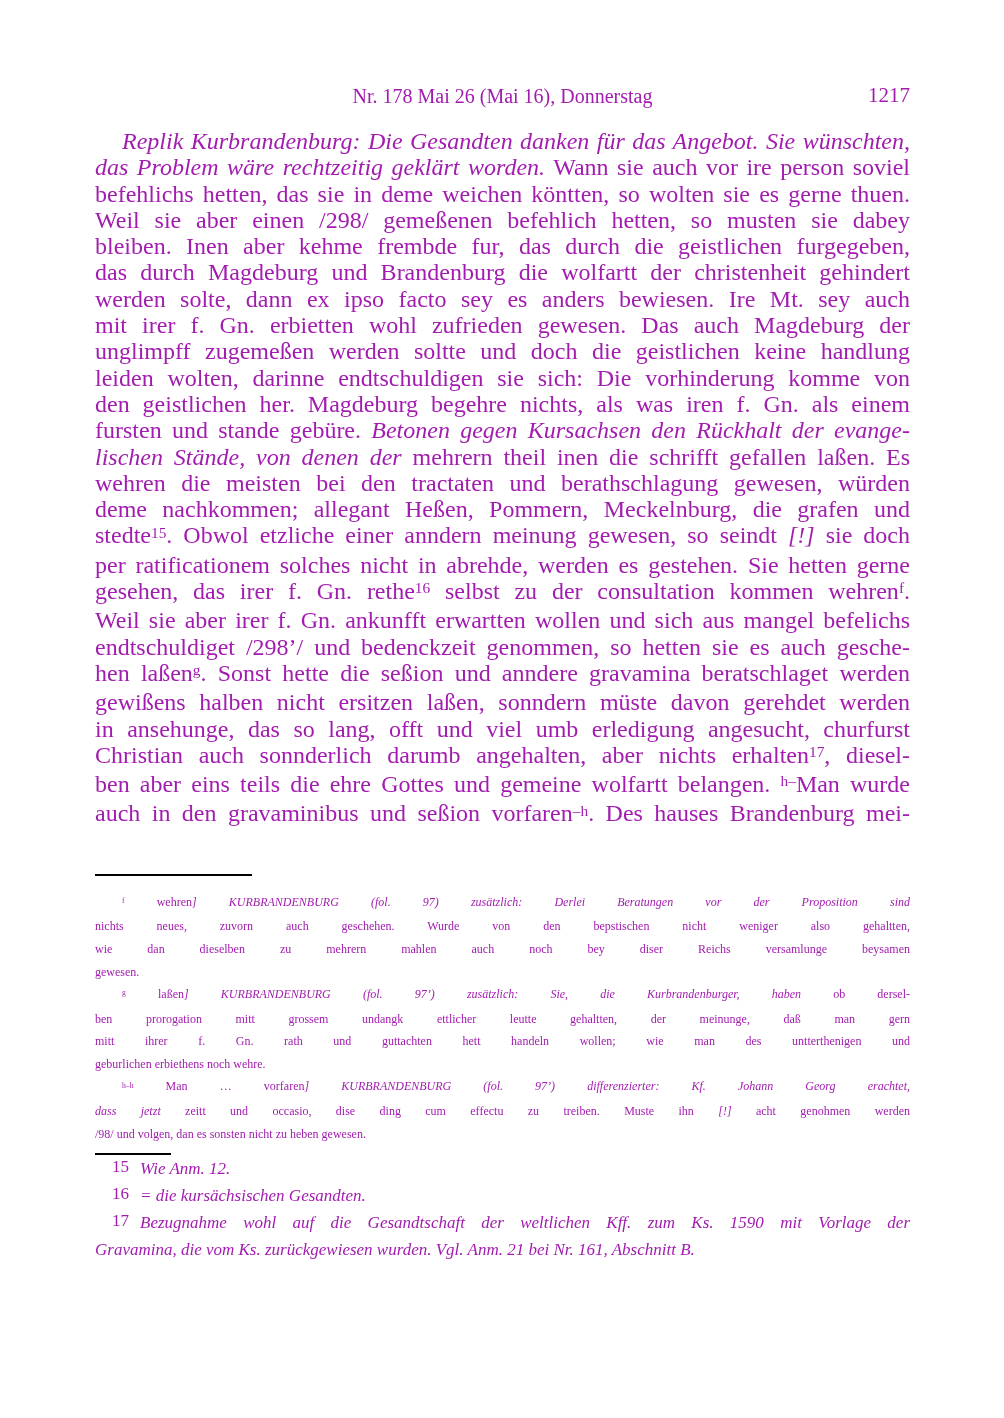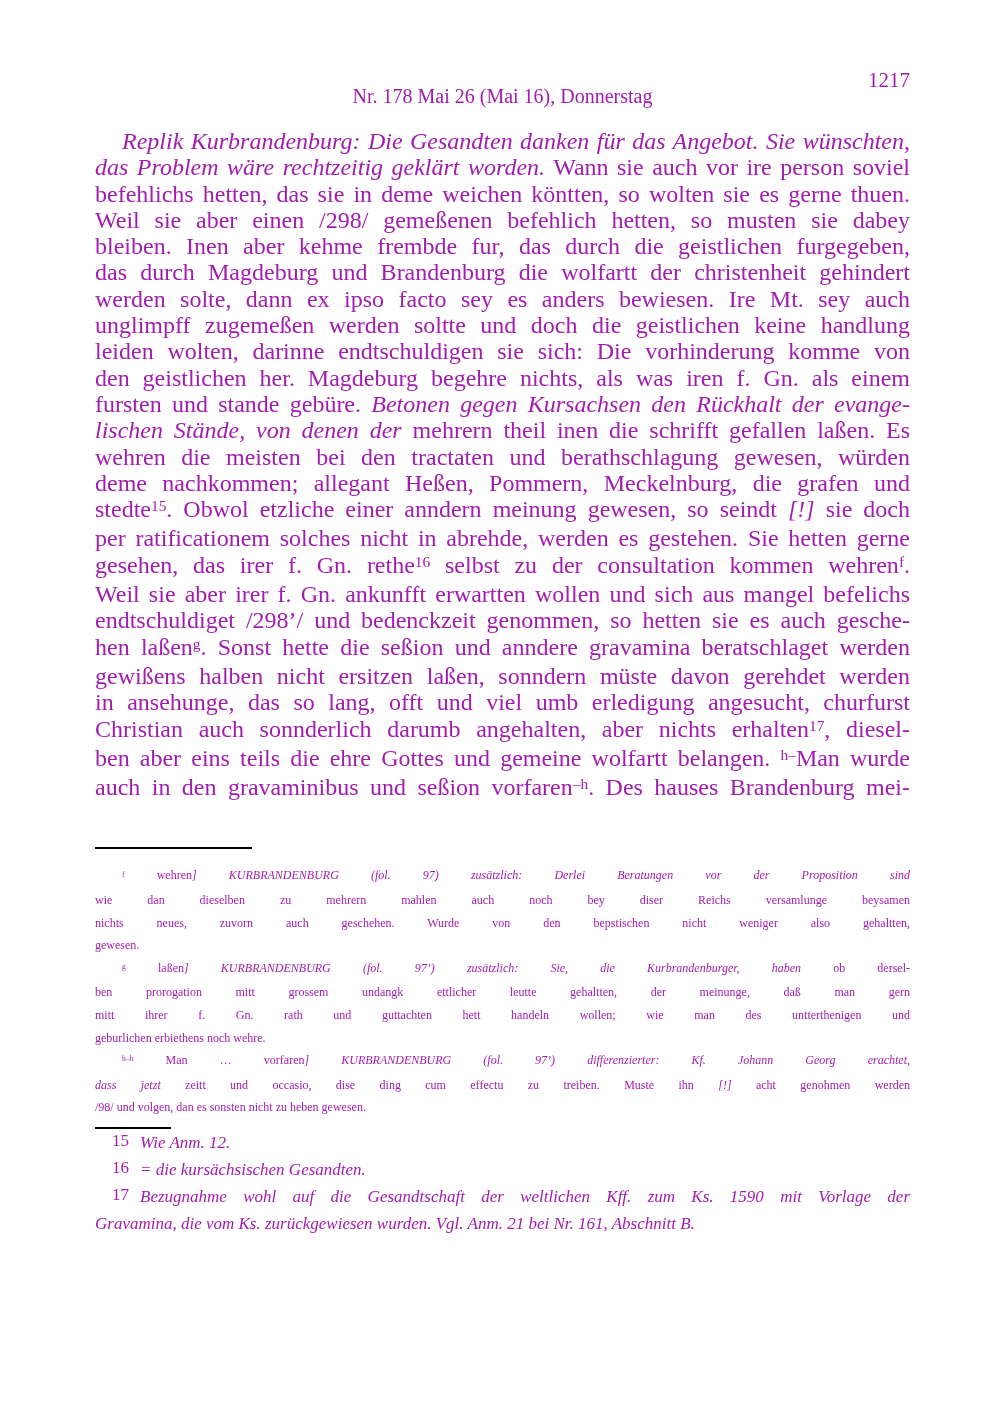--- a/index.html
+++ b/index.html
@@ -10,21 +10,21 @@
     margin: 0 auto;
     background: #ffffff;
     color: #a21caf;
     font-family: "Liberation Serif", serif;
     overflow: hidden;
   }
   .content { padding: 0 94px 0 95px; }
 
   .header { position: relative; padding-top: 84px; font-size: 20px; line-height: 24px; }
   .header .title { text-align: center; }
-  .header .pagenum { position: absolute; right: 0; top: 68px; font-size: 21px; }
+  .header .pagenum { position: absolute; right: 0; top: 83px; font-size: 21px; }
 
   .body-text { margin-top: 20px; font-size: 24px; line-height: 26.3px; }
 
   .line { text-align: left; }
   .just { text-align: justify; text-align-last: justify; }
   .ind1 { padding-left: 27px; }
   .ind2 { padding-left: 17px; }
 
   .s-r { font-style: normal; text-align: right; }
   .s-i { font-style: italic; }
@@ -50,20 +50,21 @@
     </div>
 
     <div class="body-text" id="body-lines">
         <div class="line just ind1"><span class="s-i">Replik Kurbrandenburg: Die Gesandten danken für das Angebot. Sie wünschten,</span></div>
         <div class="line just"><span class="s-i">das Problem wäre rechtzeitig geklärt worden.</span><span class="s-r"> Wann sie auch vor ire person soviel</span></div>
         <div class="line just"><span class="s-r">befehlichs hetten, das sie in deme weichen köntten, so wolten sie es gerne thuen.</span></div>
         <div class="line just"><span class="s-r">Weil sie aber einen /298/ gemeßenen befehlich hetten, so musten sie dabey</span></div>
         <div class="line just"><span class="s-r">bleiben. Inen aber kehme frembde fur, das durch die geistlichen furgegeben,</span></div>
         <div class="line just"><span class="s-r">das durch Magdeburg und Brandenburg die wolfartt der christenheit gehindert</span></div>
         <div class="line just"><span class="s-r">werden solte, dann ex ipso facto sey es anders bewiesen. Ire Mt. sey auch</span></div>
+        <div class="line just"><span class="s-r">mit irer f. Gn. erbietten wohl zufrieden gewesen. Das auch Magdeburg der</span></div>
         <div class="line just"><span class="s-r">unglimpff zugemeßen werden soltte und doch die geistlichen keine handlung</span></div>
         <div class="line just"><span class="s-r">leiden wolten, darinne endtschuldigen sie sich: Die vorhinderung komme von</span></div>
         <div class="line just"><span class="s-r">den geistlichen her. Magdeburg begehre nichts, als was iren f. Gn. als einem</span></div>
         <div class="line just"><span class="s-r">fursten und stande gebüre. </span><span class="s-i">Betonen gegen Kursachsen den Rückhalt der evange-</span></div>
         <div class="line just"><span class="s-i">lischen Stände, von denen der </span><span class="s-r">mehrern theil inen die schrifft gefallen laßen. Es</span></div>
         <div class="line just"><span class="s-r">wehren die meisten bei den tractaten und berathschlagung gewesen, würden</span></div>
         <div class="line just"><span class="s-r">deme nachkommen; allegant Heßen, Pommern, Meckelnburg, die grafen und</span></div>
         <div class="line just"><span class="s-r">stedte</span><span class="s-sup">15</span><span class="s-r">. Obwol etzliche einer anndern meinung gewesen, so seindt </span><span class="s-i">[!]</span><span class="s-r"> sie doch</span></div>
         <div class="line just"><span class="s-r">per ratificationem solches nicht in abrehde, werden es gestehen. Sie hetten gerne</span></div>
         <div class="line just"><span class="s-r">gesehen, das irer f. Gn. rethe</span><span class="s-sup">16</span><span class="s-r"> selbst zu der consultation kommen wehren</span><span class="s-sup">f</span><span class="s-r">.</span></div>
@@ -74,22 +75,22 @@
         <div class="line just"><span class="s-r">in ansehunge, das so lang, offt und viel umb erledigung angesucht, churfurst</span></div>
         <div class="line just"><span class="s-r">Christian auch sonnderlich darumb angehalten, aber nichts erhalten</span><span class="s-sup">17</span><span class="s-r">, diesel-</span></div>
         <div class="line just"><span class="s-r">ben aber eins teils die ehre Gottes und gemeine wolfartt belangen. </span><span class="s-sup">h–</span><span class="s-r">Man wurde</span></div>
         <div class="line just"><span class="s-r">auch in den gravaminibus und seßion vorfaren</span><span class="s-sup">–h</span><span class="s-r">. Des hauses Brandenburg mei-</span></div>
       </div>
 
     <div class="rule rule1"></div>
 
     <div class="fn-letters" id="fn-letter-lines">
         <div class="line just ind1"><span class="s-sup">f</span><span class="s-r"> wehren</span><span class="s-i">] KURBRANDENBURG (fol. 97) zusätzlich: Derlei Beratungen vor der Proposition sind</span></div>
+        <div class="line just"><span class="s-r">nichts neues, zuvorn auch geschehen. Wurde von den bepstischen nicht weniger also gehaltten,</span></div>
         <div class="line just"><span class="s-r">wie dan dieselben zu mehrern mahlen auch noch bey diser Reichs versamlunge beysamen</span></div>
-        <div class="line just"><span class="s-r">nichts neues, zuvorn auch geschehen. Wurde von den bepstischen nicht weniger also gehaltten,</span></div>
         <div class="line"><span class="s-r">gewesen.</span></div>
         <div class="line just ind1"><span class="s-sup">g</span><span class="s-r"> laßen</span><span class="s-i">] KURBRANDENBURG (fol. 97’) zusätzlich: Sie, die Kurbrandenburger, haben</span><span class="s-r"> ob dersel-</span></div>
         <div class="line just"><span class="s-r">ben prorogation mitt grossem undangk ettlicher leutte gehaltten, der meinunge, daß man gern</span></div>
         <div class="line just"><span class="s-r">mitt ihrer f. Gn. rath und guttachten hett handeln wollen; wie man des untterthenigen und</span></div>
         <div class="line"><span class="s-r">geburlichen erbiethens noch wehre.</span></div>
         <div class="line just ind1"><span class="s-sup">h–h</span><span class="s-r"> Man … vorfaren</span><span class="s-i">] KURBRANDENBURG (fol. 97’) differenzierter: Kf. Johann Georg erachtet,</span></div>
         <div class="line just"><span class="s-i">dass jetzt</span><span class="s-r"> zeitt und occasio, dise ding cum effectu zu treiben. Muste ihn </span><span class="s-i">[!]</span><span class="s-r"> acht genohmen werden</span></div>
         <div class="line"><span class="s-r">/98/ und volgen, dan es sonsten nicht zu heben gewesen.</span></div>
       </div>
 

